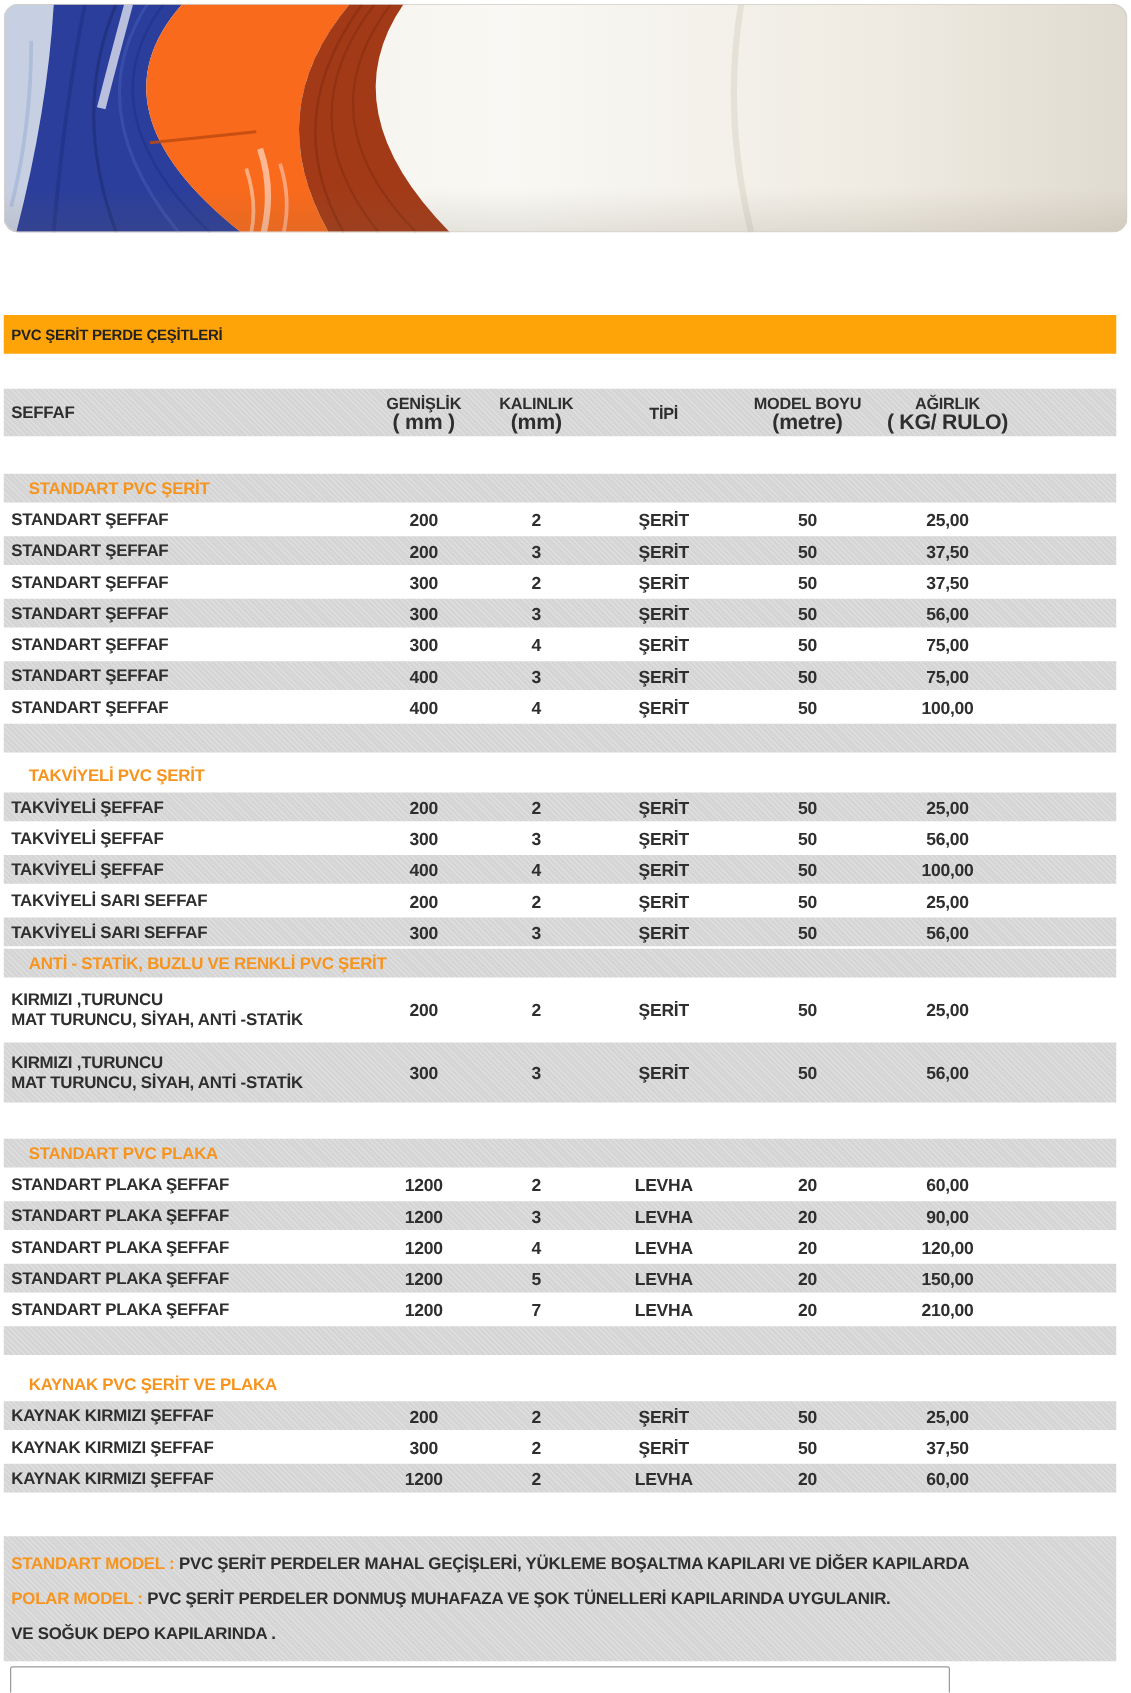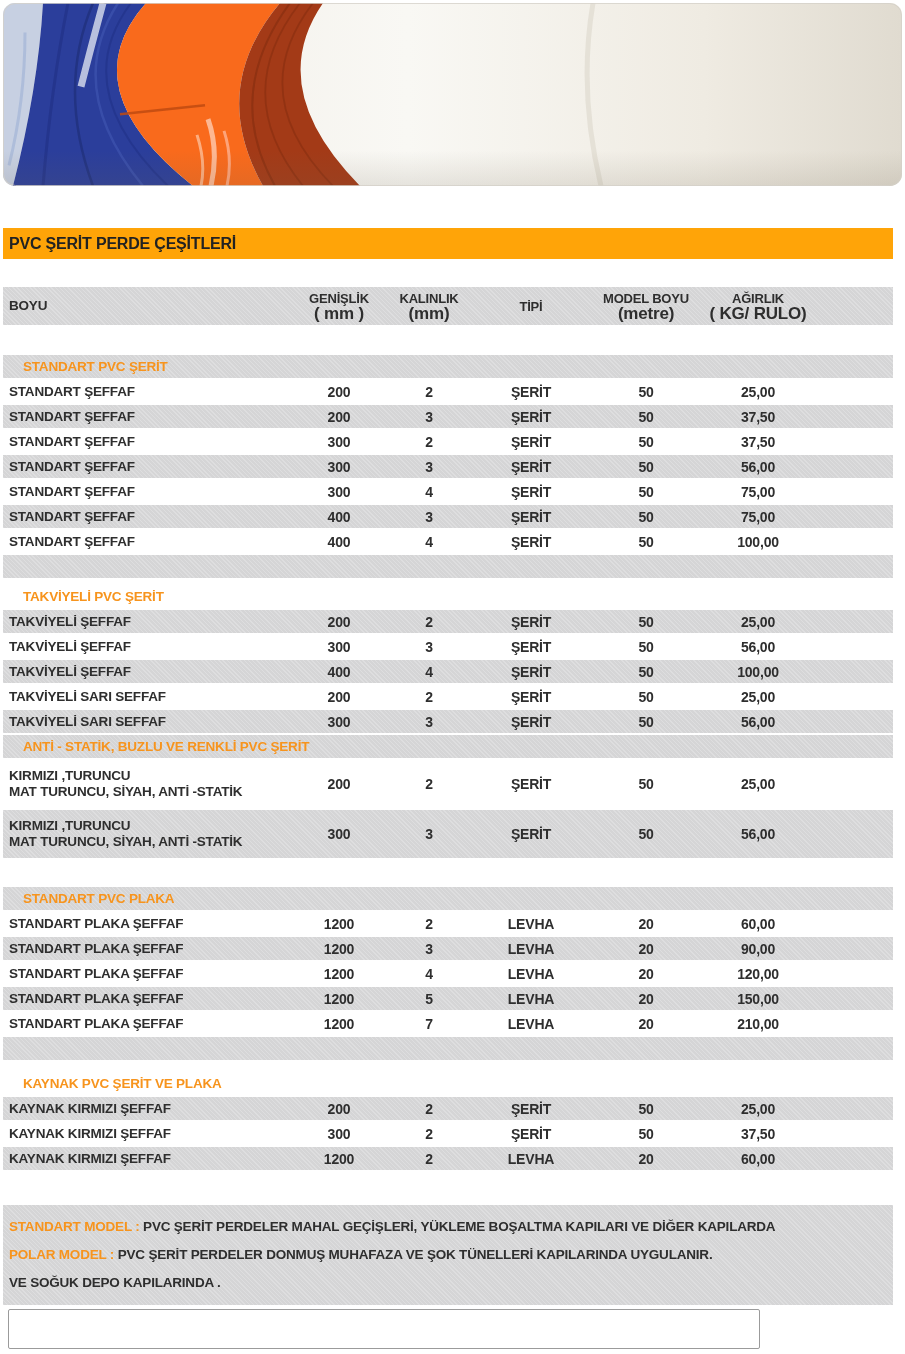--- a/index.html
+++ b/index.html
@@ -10,23 +10,23 @@
   }
   *{box-sizing:border-box;margin:0;padding:0;}
   html,body{background:#fff;}
   body{
     width:905px;height:1354px;overflow:hidden;position:relative;
     font-family:"Liberation Sans","DejaVu Sans",sans-serif;
     font-weight:700;color:var(--text-dark);letter-spacing:-0.2px;
   }
   .banner{margin:3px 3px 0 3px;width:899px;height:183px;display:block;}
   .title-bar{
-    margin:42px 12px 0 3px;height:31px;background:var(--orange-bar);
+    margin:66px 12px 0 3px;height:31px;background:var(--orange-bar);
     display:flex;align-items:center;padding-left:6px;
-    font-size:16px;color:#222;
+    font-size:12px;color:#222;
   }
   .cols-row{
     margin:28px 12px 0 3px;height:38px;background:var(--gray-row);
     display:flex;align-items:center;font-size:13px;line-height:15px;
     background-image:repeating-linear-gradient(45deg,rgba(255,255,255,.22) 0 1px,transparent 1px 3px);
   }
   .table-body{margin:0 12px 0 3px;}
   .row{height:23px;margin-bottom:2px;display:flex;align-items:center;font-size:14px;}
   .row.tall{height:48px;}
   .bg-gray{
@@ -102,21 +102,21 @@
     <rect width="898" height="185" x="0.5" y="0.5" rx="12" fill="none" stroke="#D4D0C8" stroke-width="1" opacity="0.8"></rect>
   </g>
 </svg>
 
 <div class="title-bar">
   <span>PVC ŞERİT PERDE ÇEŞİTLERİ</span>
 </div>
 
 <div class="cols-row">
   <div class="c c-model">
-    <div>BOYU</div>
+    <div>SEFFAF</div>
   </div>
   <div class="c c-genislik">
     <div>GENİŞLİK</div>
     <div class="hdr-sub">( mm )</div>
   </div>
   <div class="c c-kalinlik">
     <div>KALINLIK</div>
     <div class="hdr-sub">(mm)</div>
   </div>
   <div class="c c-tipi">

